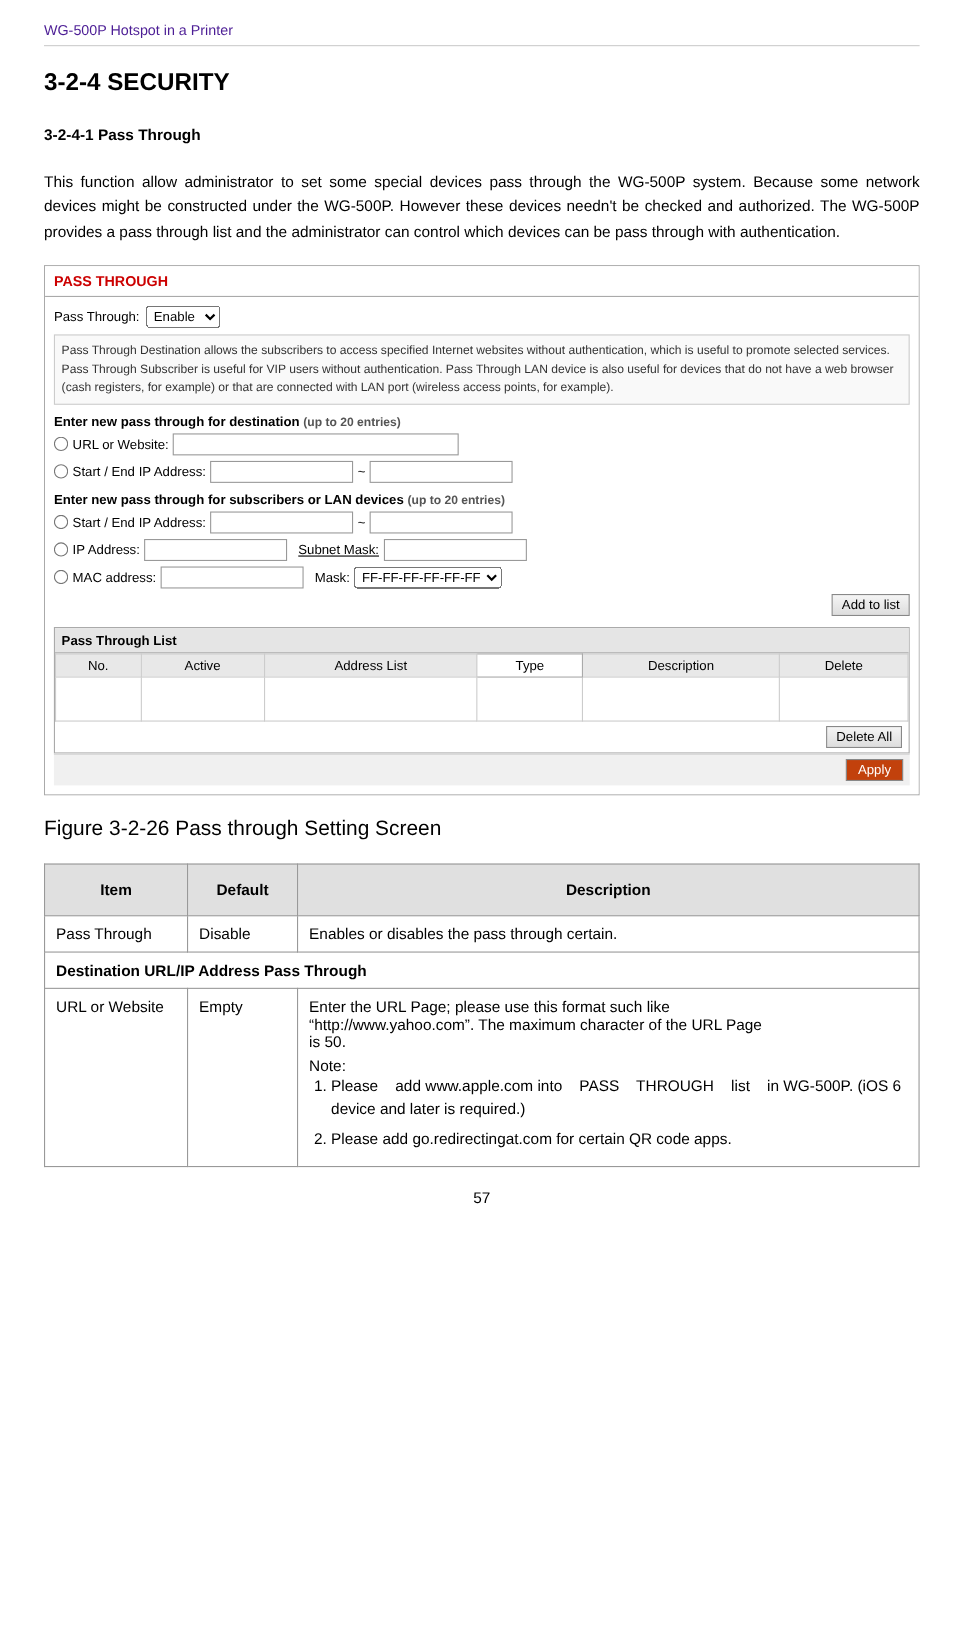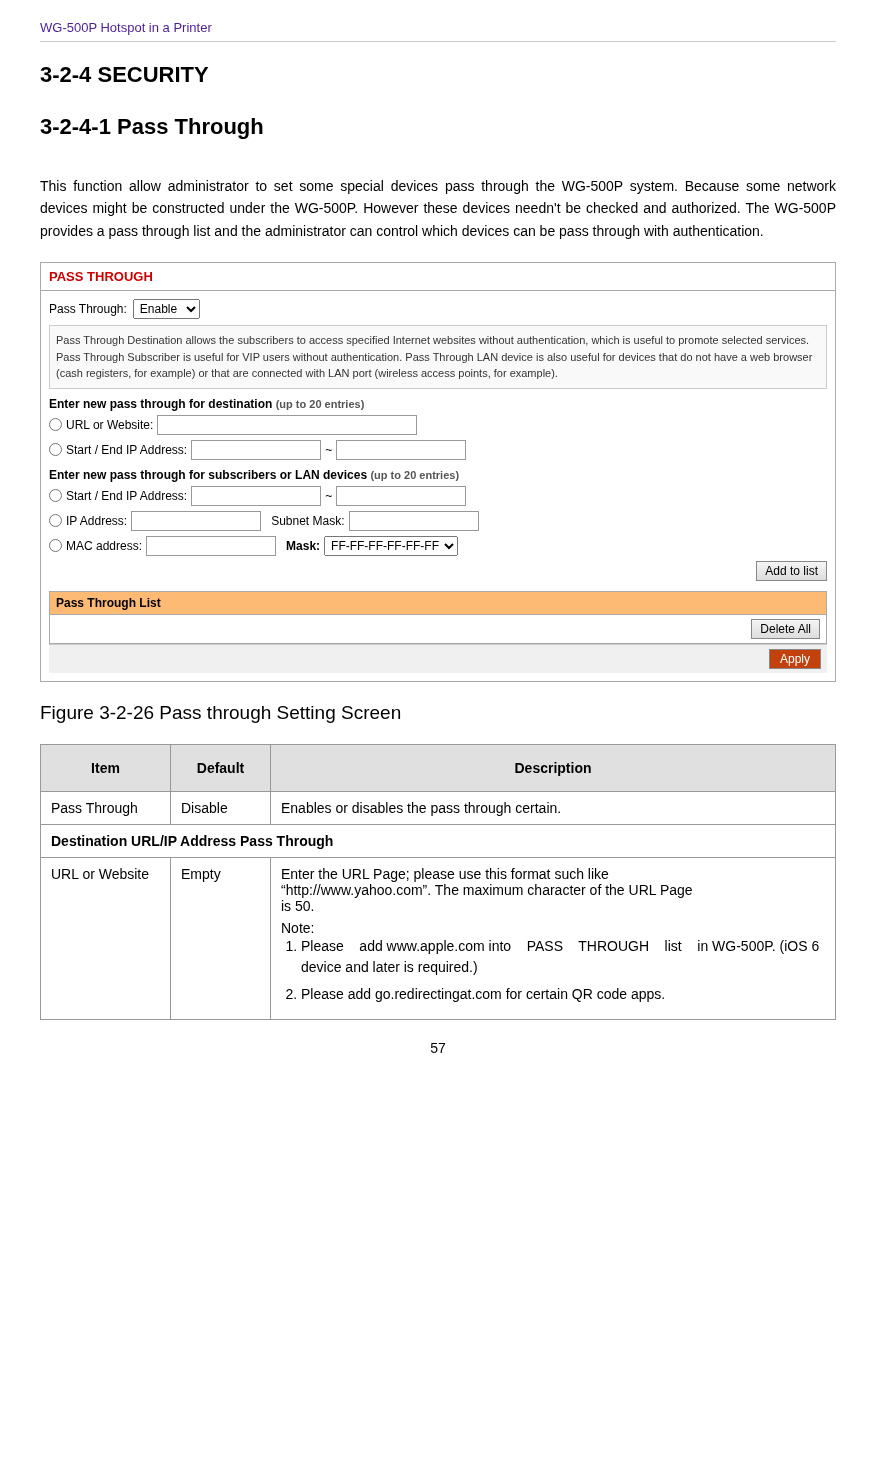--- a/index.html
+++ b/index.html
@@ -18,23 +18,23 @@
       margin-bottom: 20px;
       border-bottom: 1px solid #ccc;
       padding-bottom: 6px;
     }
     h2 {
       font-size: 22px;
       font-weight: bold;
       margin-bottom: 10px;
     }
     h3 {
-      font-size: 22px;
-      font-weight: bold;
-      margin-bottom: 19px;
+      font-size: 14px;
+      font-weight: bold;
+      margin-bottom: 8px;
     }
     .intro-text {
       font-size: 14px;
       line-height: 1.6;
       text-align: justify;
       margin-bottom: 20px;
     }
     
     .pass-through-panel {
       border: 1px solid #aaa;
@@ -133,21 +133,21 @@
       cursor: pointer;
     }
     .pass-through-list {
       margin-top: 10px;
       border: 1px solid #aaa;
     }
     .list-title {
       font-size: 12px;
       font-weight: bold;
       padding: 4px 6px;
-      background: #fdba74;
+      background: #e5e5e5;
       border-bottom: 1px solid #aaa;
     }
     .list-table {
       width: 100%;
       border-collapse: collapse;
       font-size: 12px;
     }
     .list-table th {
       background: #e8e8e8;
       border: 1px solid #ccc;
@@ -296,40 +296,62 @@
       <span class="radio-label">Start / End IP Address:</span>
       <input type="text" style="width: 130px;">
       <span class="tilde">~</span>
       <input type="text" style="width: 130px;">
     </div>
 
     <div class="form-row">
       <input type="radio" name="sub-type" style="margin-right: 4px;">
       <span class="radio-label">IP Address:</span>
       <input type="text" style="width: 130px;">
-      <span style="margin-left:10px; margin-right:4px;">Subnet Mask:</span>
+      <span style="margin-left:10px; margin-right:4px;text-decoration:underline;">Subnet Mask:</span>
       <input type="text" style="width: 130px;">
     </div>
 
     <div class="form-row">
       <input type="radio" name="sub-type" style="margin-right: 4px;">
       <span class="radio-label">MAC address:</span>
       <input type="text" style="width: 130px;">
-      <span style="margin-left:10px; margin-right:4px;font-weight:bold;">Mask:</span>
+      <span style="margin-left:10px; margin-right:4px;">Mask:</span>
       <select class="small-select mask-select">
         <option>FF-FF-FF-FF-FF-FF</option>
       </select>
     </div>
 
     <div class="add-btn-row">
       <button class="btn-small">Add to list</button>
     </div>
 
     <div class="pass-through-list">
       <div class="list-title">Pass Through List</div>
+      <table class="list-table">
+        <thead>
+          <tr>
+            <th>No.</th>
+            <th>Active</th>
+            <th>Address List</th>
+            <th class="type-col">Type</th>
+            <th>Description</th>
+            <th>Delete</th>
+          </tr>
+        </thead>
+        <tbody>
+          <tr class="empty-rows">
+            <td></td>
+            <td></td>
+            <td></td>
+            <td></td>
+            <td></td>
+            <td></td>
+          </tr>
+        </tbody>
+      </table>
       <div class="delete-all-row">
         <button class="btn-delete-all">Delete All</button>
       </div>
     </div>
 
     <div class="apply-row">
       <button class="btn-apply">Apply</button>
     </div>
 
   </div>

